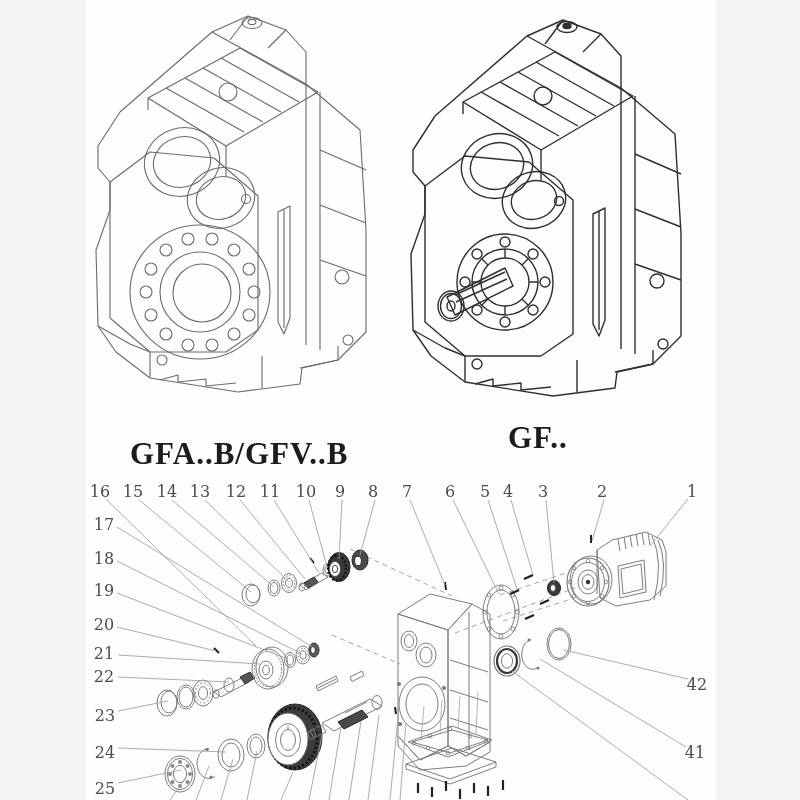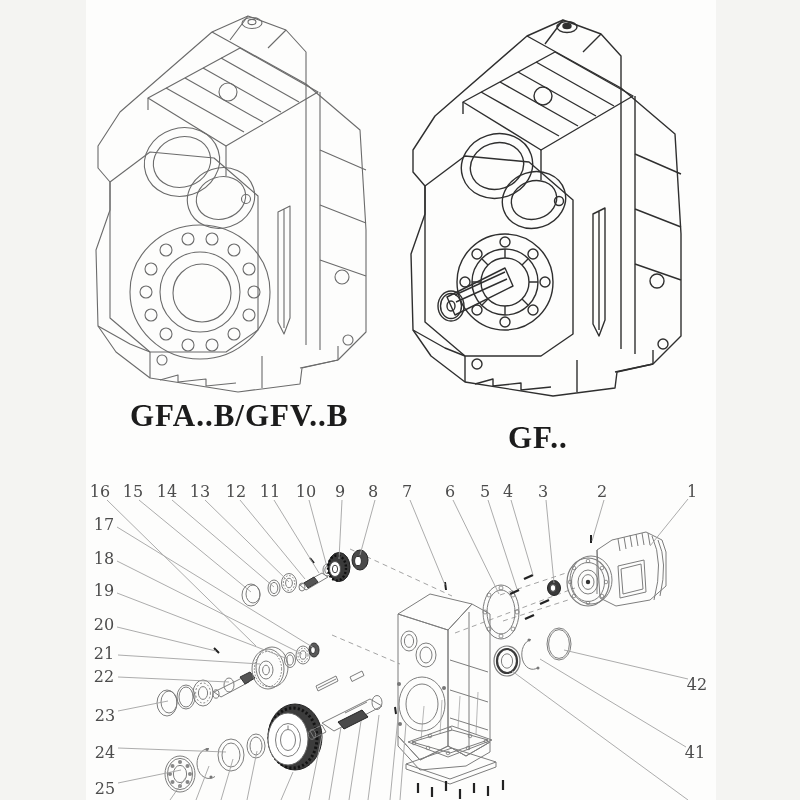--- a/index.html
+++ b/index.html
@@ -4,21 +4,21 @@
 <style>
   html,body{margin:0;padding:0;background:#e9e9e9;}
   #stage{position:relative;width:800px;height:800px;background:#fdfdfc;overflow:hidden;
          font-family:"Liberation Serif", serif;}
   .gutter{position:absolute;top:0;height:800px;background:#f4f4f2;}
   #gutter-left{left:0;width:86px;}
   #gutter-right{right:0;width:84px;}
   svg{position:absolute;left:0;top:0;}
   .fig-label{position:absolute;font-weight:bold;color:#1c1c1c;font-size:31px;
              letter-spacing:1px;white-space:nowrap;}
-  #label-left{left:130px;top:398px;}
+  #label-left{left:130px;top:436px;}
   #label-right{left:508px;top:420px;}
   .callout-text{font-family:"DejaVu Serif", serif;font-size:16px;fill:#4c4c4c;}
 </style>
 </head>
 <body>
 
 <div id="stage">
   <div class="gutter" id="gutter-left"></div>
   <div class="gutter" id="gutter-right"></div>
 

